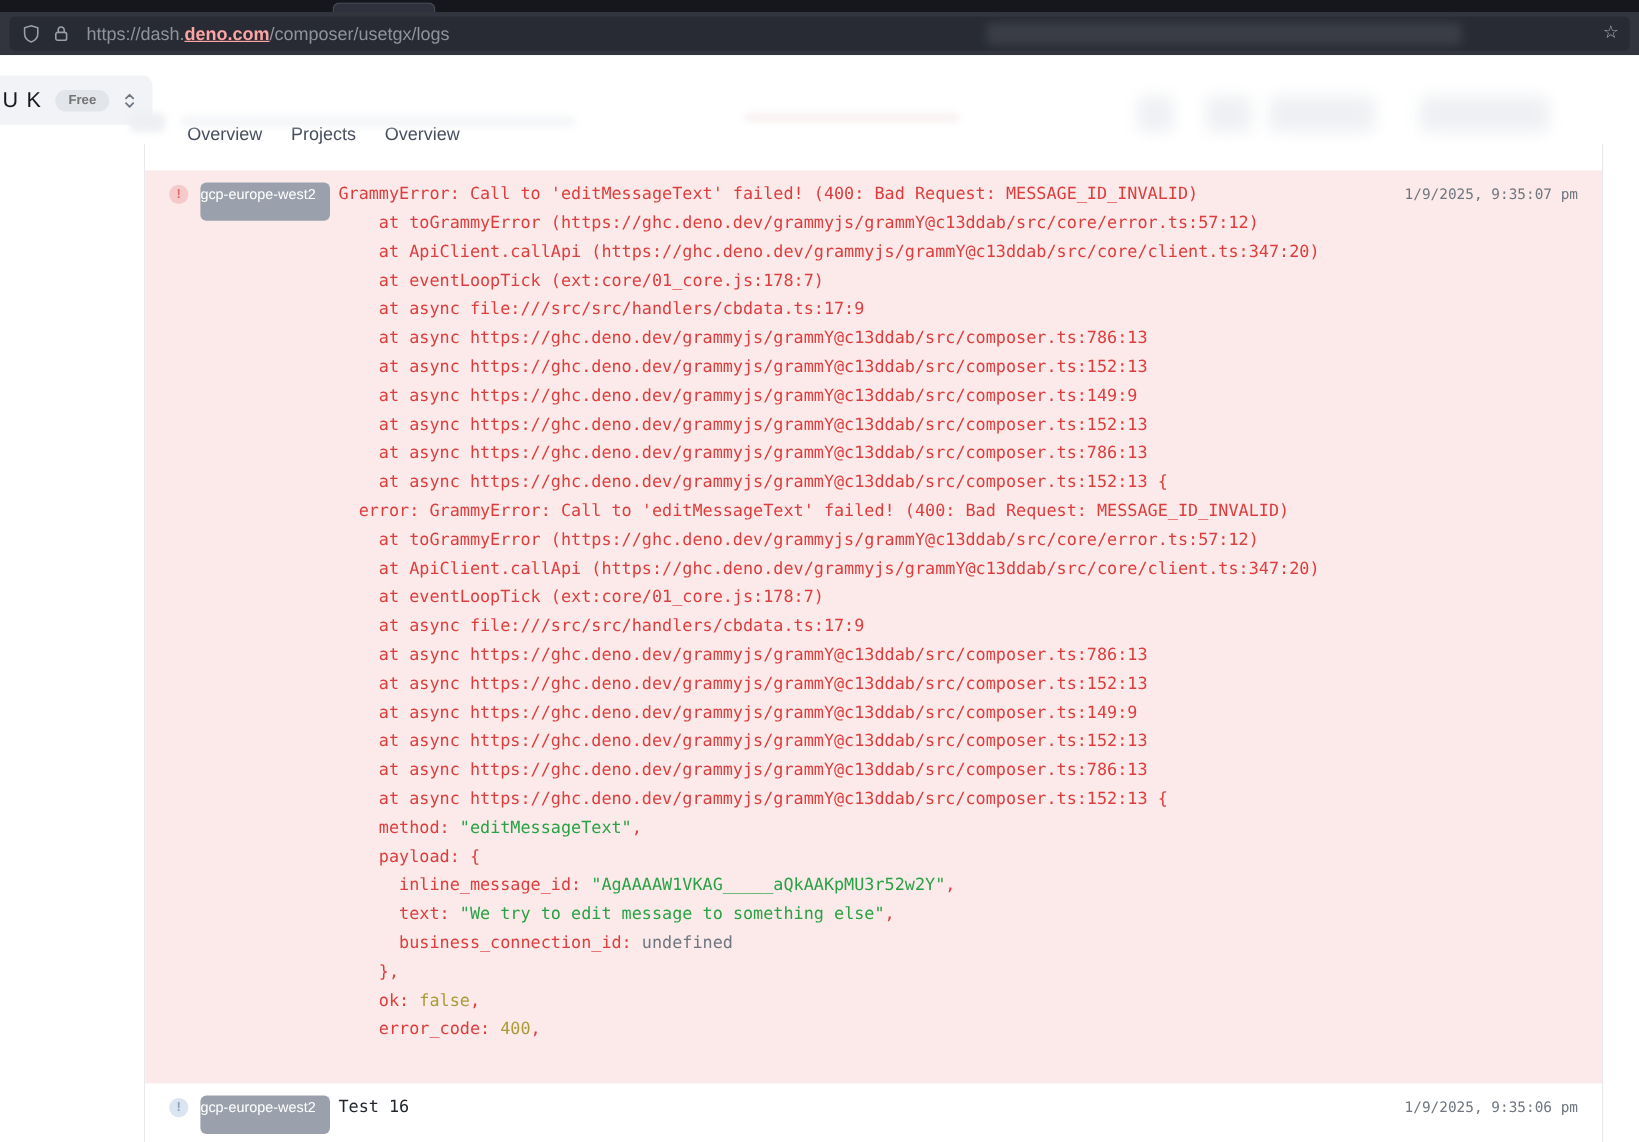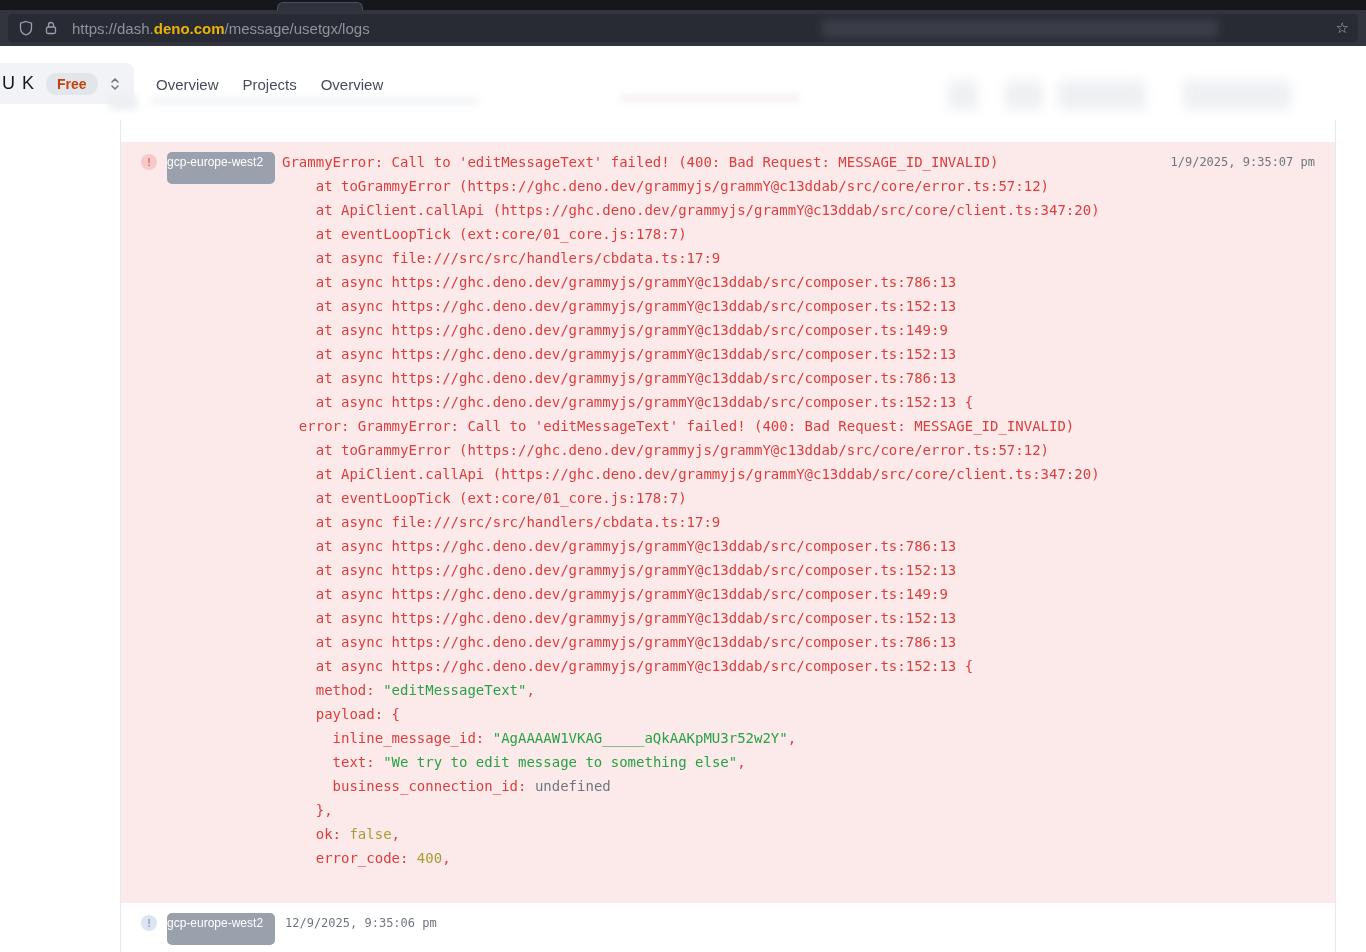--- a/index.html
+++ b/index.html
@@ -8,34 +8,34 @@
 
   
   .tabstrip { height:10px; background:#15171d; position:relative; }
   .browser-tab { position:absolute; left:277px; top:2px; width:86px; height:8px;
     background:#2f323c; border:1px solid #4d505a; border-bottom:none; border-radius:6px 6px 0 0; }
   .urlrow { height:36px; background:#32353e; display:flex; align-items:center; padding:0 8px; }
   .urlbar { flex:1; height:28px; background:#282b33; border-radius:4px; display:flex;
     align-items:center; padding:0 10px; position:relative; }
   .urlbar .chrome-icon { flex:none; margin-right:9px; display:flex; align-items:center; }
   .url-text { font-size:15px; color:#8e939d; white-space:nowrap; margin-left:4px; }
-  .url-text .domain { color:#eab308; font-weight:600; }
+  .url-text .domain { color:#fca5a5; font-weight:600;text-decoration:underline; }
   .url-redacted { position:absolute; left:814px; top:5px; width:396px; height:19px;
     background:#41444e; border-radius:3px; filter:blur(4px); opacity:.75; }
   .star { position:absolute; right:9px; top:4px; font-size:15px; color:#a7acb5; line-height:20px; }
 
   
   .app-nav { height:74px; background:#fff; position:relative; }
   .project-selector { position:absolute; left:-16px; top:17px; height:41px; border-radius:8px;
     background:#f1f3f6; display:flex; align-items:center; padding:0 13px 0 18px; gap:11px; }
   .org-name { font-size:18px; color:#15181e; letter-spacing:1px; white-space:pre; }
-  .plan-badge { background:#e2e5ea; border-radius:11px; padding:3px 11px; font-size:14px;
-    font-weight:bold; color:#c2410c; }
+  .plan-badge { background:#e2e5ea; border-radius:11px; padding:3px 11px; font-size:11px;
+    font-weight:bold; color:#737373; }
   .nav-tabs { position:absolute; left:156px; top:30px; display:flex; gap:24px; }
-  .nav-tab { font-size:15px; color:#454d5c; cursor:pointer; }
+  .nav-tab { font-size:15px; color:#454d5c; cursor:pointer;margin-top:28px; }
   .nav-redacted { position:absolute; top:34px; height:30px; border-radius:6px;
     background:#eef0f3; filter:blur(6px); }
   .nr1 { left:948px; width:30px; } .nr2 { left:1005px; width:38px; }
   .nr3 { left:1058px; width:88px; } .nr4 { left:1183px; width:108px; }
   .filter-redacted { position:absolute; background:#edeff2; filter:blur(3px); border-radius:5px; }
   .fr1 { left:108px; top:48px; width:30px; height:16px; }
   .fr2 { left:150px; top:50px; width:330px; height:10px; opacity:.55; }
   .fr3 { left:620px; top:48px; width:180px; height:8px; background:#f6ecec; opacity:.7; }
 
   
@@ -76,21 +76,21 @@
       <svg width="16" height="16" viewBox="0 0 16 16" fill="none" stroke="#9aa0ab" stroke-width="1.3">
         <path d="M8 1.5 L13.5 3.2 V8 C13.5 11.8 11 14 8 15 C5 14 2.5 11.8 2.5 8 V3.2 Z"></path>
       </svg>
     </span>
     <span class="chrome-icon">
       <svg width="16" height="16" viewBox="0 0 16 16" fill="none" stroke="#9aa0ab" stroke-width="1.3">
         <rect x="3.5" y="7" width="9" height="6.5" rx="1.5"></rect>
         <path d="M5.5 7 V5 a2.5 2.5 0 0 1 5 0 V7"></path>
       </svg>
     </span>
-    <span class="url-text"><span>https://dash.</span><span class="domain">deno.com</span><span>/message/usetgx/logs</span></span>
+    <span class="url-text"><span>https://dash.</span><span class="domain">deno.com</span><span>/composer/usetgx/logs</span></span>
     <span class="url-redacted"></span>
     <span class="star">☆</span>
   </div>
 </div>
 
 <div class="app-nav">
   <div class="project-selector">
     <span class="org-name">U K</span>
     <span class="plan-badge">Free</span>
     <span>
@@ -119,17 +119,18 @@
   <div>
       <div class="entry error">
         <span class="level-icon">!</span>
         <span class="region-badge">gcp-europe-west2</span>
         <div class="entry-text"><div class="code-line"><span class="red">GrammyError: Call to 'editMessageText' failed! (400: Bad Request: MESSAGE_ID_INVALID)</span></div><div class="code-line"><span class="red">    at toGrammyError (https://ghc.deno.dev/grammyjs/grammY@c13ddab/src/core/error.ts:57:12)</span></div><div class="code-line"><span class="red">    at ApiClient.callApi (https://ghc.deno.dev/grammyjs/grammY@c13ddab/src/core/client.ts:347:20)</span></div><div class="code-line"><span class="red">    at eventLoopTick (ext:core/01_core.js:178:7)</span></div><div class="code-line"><span class="red">    at async file:///src/src/handlers/cbdata.ts:17:9</span></div><div class="code-line"><span class="red">    at async https://ghc.deno.dev/grammyjs/grammY@c13ddab/src/composer.ts:786:13</span></div><div class="code-line"><span class="red">    at async https://ghc.deno.dev/grammyjs/grammY@c13ddab/src/composer.ts:152:13</span></div><div class="code-line"><span class="red">    at async https://ghc.deno.dev/grammyjs/grammY@c13ddab/src/composer.ts:149:9</span></div><div class="code-line"><span class="red">    at async https://ghc.deno.dev/grammyjs/grammY@c13ddab/src/composer.ts:152:13</span></div><div class="code-line"><span class="red">    at async https://ghc.deno.dev/grammyjs/grammY@c13ddab/src/composer.ts:786:13</span></div><div class="code-line"><span class="red">    at async https://ghc.deno.dev/grammyjs/grammY@c13ddab/src/composer.ts:152:13 {</span></div><div class="code-line"><span class="red">  error: GrammyError: Call to 'editMessageText' failed! (400: Bad Request: MESSAGE_ID_INVALID)</span></div><div class="code-line"><span class="red">    at toGrammyError (https://ghc.deno.dev/grammyjs/grammY@c13ddab/src/core/error.ts:57:12)</span></div><div class="code-line"><span class="red">    at ApiClient.callApi (https://ghc.deno.dev/grammyjs/grammY@c13ddab/src/core/client.ts:347:20)</span></div><div class="code-line"><span class="red">    at eventLoopTick (ext:core/01_core.js:178:7)</span></div><div class="code-line"><span class="red">    at async file:///src/src/handlers/cbdata.ts:17:9</span></div><div class="code-line"><span class="red">    at async https://ghc.deno.dev/grammyjs/grammY@c13ddab/src/composer.ts:786:13</span></div><div class="code-line"><span class="red">    at async https://ghc.deno.dev/grammyjs/grammY@c13ddab/src/composer.ts:152:13</span></div><div class="code-line"><span class="red">    at async https://ghc.deno.dev/grammyjs/grammY@c13ddab/src/composer.ts:149:9</span></div><div class="code-line"><span class="red">    at async https://ghc.deno.dev/grammyjs/grammY@c13ddab/src/composer.ts:152:13</span></div><div class="code-line"><span class="red">    at async https://ghc.deno.dev/grammyjs/grammY@c13ddab/src/composer.ts:786:13</span></div><div class="code-line"><span class="red">    at async https://ghc.deno.dev/grammyjs/grammY@c13ddab/src/composer.ts:152:13 {</span></div><div class="code-line"><span class="red">    method: </span><span class="green">"editMessageText"</span><span class="red">,</span></div><div class="code-line"><span class="red">    payload: {</span></div><div class="code-line"><span class="red">      inline_message_id: </span><span class="green">"AgAAAAW1VKAG_____aQkAAKpMU3r52w2Y"</span><span class="red">,</span></div><div class="code-line"><span class="red">      text: </span><span class="green">"We try to edit message to something else"</span><span class="red">,</span></div><div class="code-line"><span class="red">      business_connection_id: </span><span class="gray">undefined</span></div><div class="code-line"><span class="red">    },</span></div><div class="code-line"><span class="red">    ok: </span><span class="yellow">false</span><span class="red">,</span></div><div class="code-line"><span class="red">    error_code: </span><span class="yellow">400</span><span class="red">,</span></div></div>
         <span class="timestamp">1/9/2025, 9:35:07 pm</span>
       </div>
       <div class="entry info">
         <span class="level-icon">!</span>
         <span class="region-badge">gcp-europe-west2</span>
-        <span class="timestamp">12/9/2025, 9:35:06 pm</span>
+        <div class="entry-text"><div class="code-line"><span class="plain">Test 16</span></div></div>
+        <span class="timestamp">1/9/2025, 9:35:06 pm</span>
       </div>
     </div>
   <div class="bottom-strip"></div>
 </div>
 
 </body></html>

